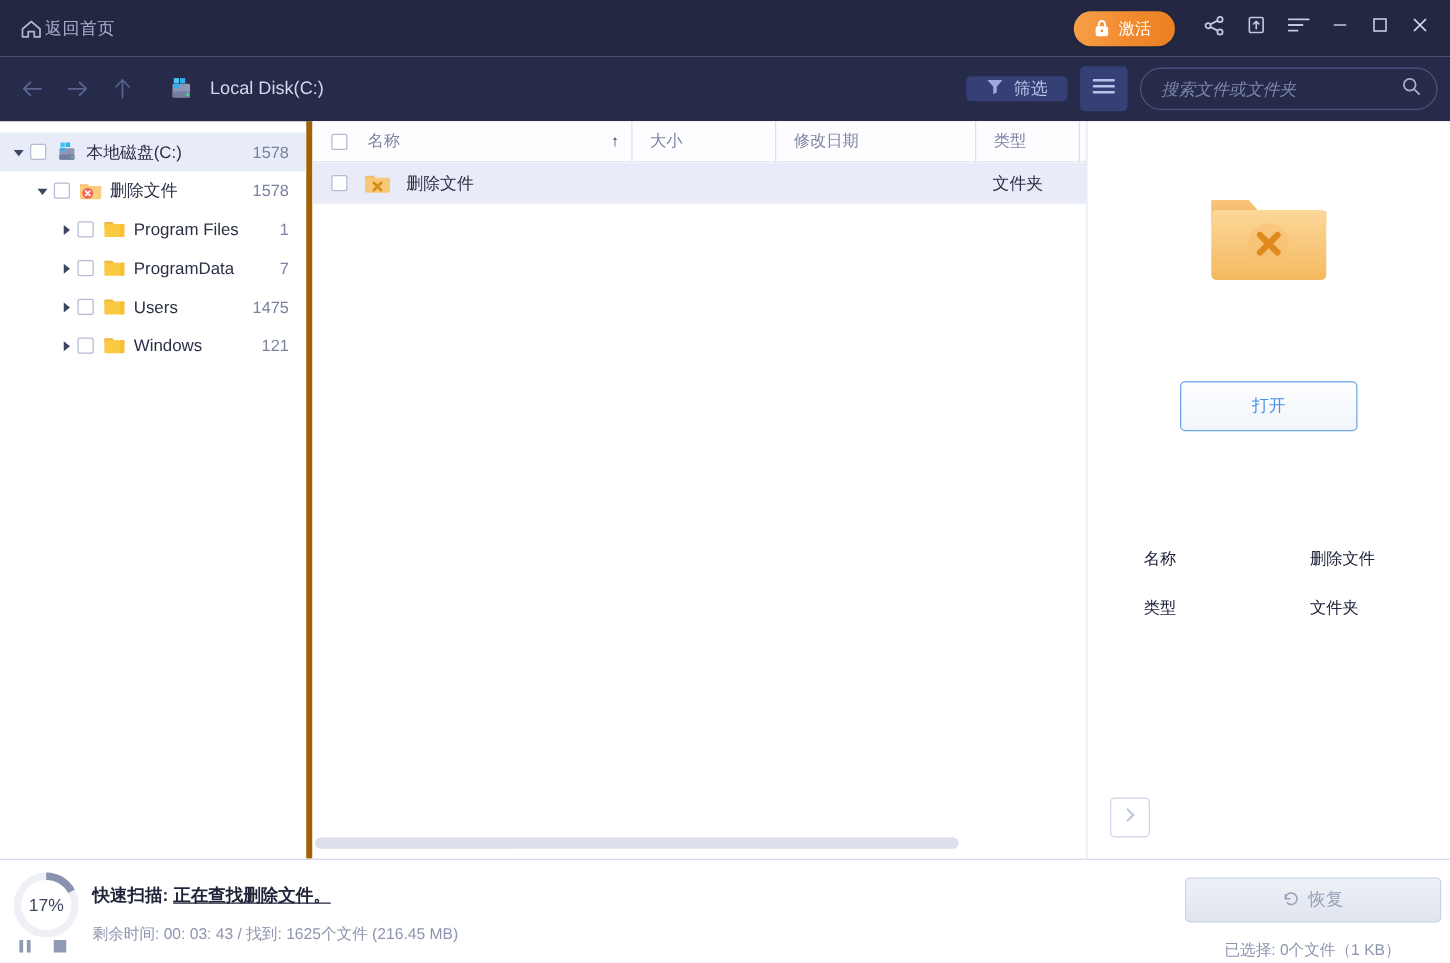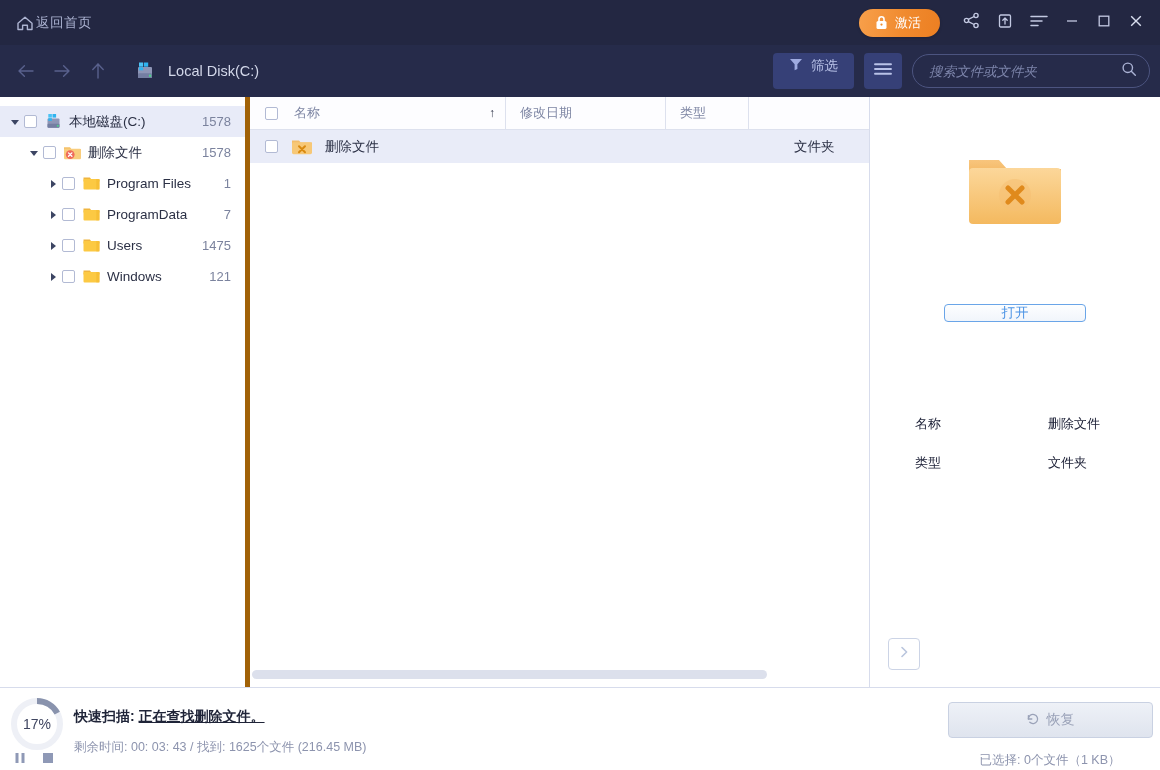--- a/index.html
+++ b/index.html
@@ -45,22 +45,22 @@
     width: 36px; height: 36px; display: flex; align-items: center; justify-content: center;
     color: #5e6party; cursor: pointer;
   }
   .nav-btn svg { display:block; }
   .crumb { display: flex; align-items: center; gap: 12px; margin-left: 18px; }
   .crumb-icon { width: 22px; height: 20px; display:block; }
   .crumb-text { color: #d3d8ea; font-size: 14.5px; }
 
   .tb-actions { margin-left: auto; display: flex; align-items: center; gap: 10px; }
   .filter-btn {
-    height: 36px; padding: 4px 16px; border-radius: 4px; background: #364077;
-    display: flex; align-items: flex-start; gap: 8px; cursor: pointer;
+    height: 20px; padding: 4px 16px; border-radius: 4px; background: #364077;
+    display: flex; align-items: center; gap: 8px; cursor: pointer;
   }
   .filter-btn .lbl { color: #b9c2e8; font-size: 13.5px; }
   .listview-btn {
     width: 38px; height: 36px; border-radius: 4px; background: #364077;
     display: flex; align-items: center; justify-content: center; cursor: pointer;
   }
   .search-wrap {
     width: 238px; height: 34px; border: 1px solid #4c5480; border-radius: 17px;
     display: flex; align-items: center; padding: 0 12px 0 16px; background: transparent;
   }
@@ -136,21 +136,21 @@
     background: #dce0ec; border-radius: 5px; cursor: pointer;
   }
 
   
   .preview {
     width: 290px; flex: 0 0 290px; background: #fff; position: relative;
     display: flex; flex-direction: column; align-items: center;
   }
   .pv-thumb { margin-top: 51px; }
   .pv-open {
-    margin-top: 66px; width: 142px; height: 18px; border: 1px solid #6aa5e8; border-radius: 4px;
+    margin-top: 66px; width: 142px; height: 40px; border: 1px solid #6aa5e8; border-radius: 4px;
     background: linear-gradient(#fdfeff, #f1f5fb); color: #4b93e5; font-size: 13.5px;
     display: flex; align-items: center; justify-content: center; cursor: pointer;
     font-family: inherit;
   }
   .pv-meta { margin-top: 93px; width: 100%; padding-left: 45px; }
   .pv-meta .row { display: flex; font-size: 13px; color: #20243a; margin-bottom: 21px; }
   .pv-meta .k { width: 133px; flex: 0 0 133px; }
   .pv-collapse {
     position: absolute; left: 18px; bottom: 17px; width: 32px; height: 32px;
     border: 1px solid #ccd4e6; border-radius: 4px; background: #fff;
@@ -436,20 +436,23 @@
         </div>
     </div>
 
     <div class="filelist">
       <div class="fl-head">
         <div class="col col-name">
           <span class="cbx"></span>
           <span>名称</span>
           <span class="sort-arrow">↑</span>
         </div>
+        <div class="col col-size">
+          <span>大小</span>
+        </div>
         <div class="col col-date">
           <span>修改日期</span>
         </div>
         <div class="col col-type">
           <span>类型</span>
         </div>
         <div class="col col-extra"></div>
       </div>
 
       <div class="fl-rows">

